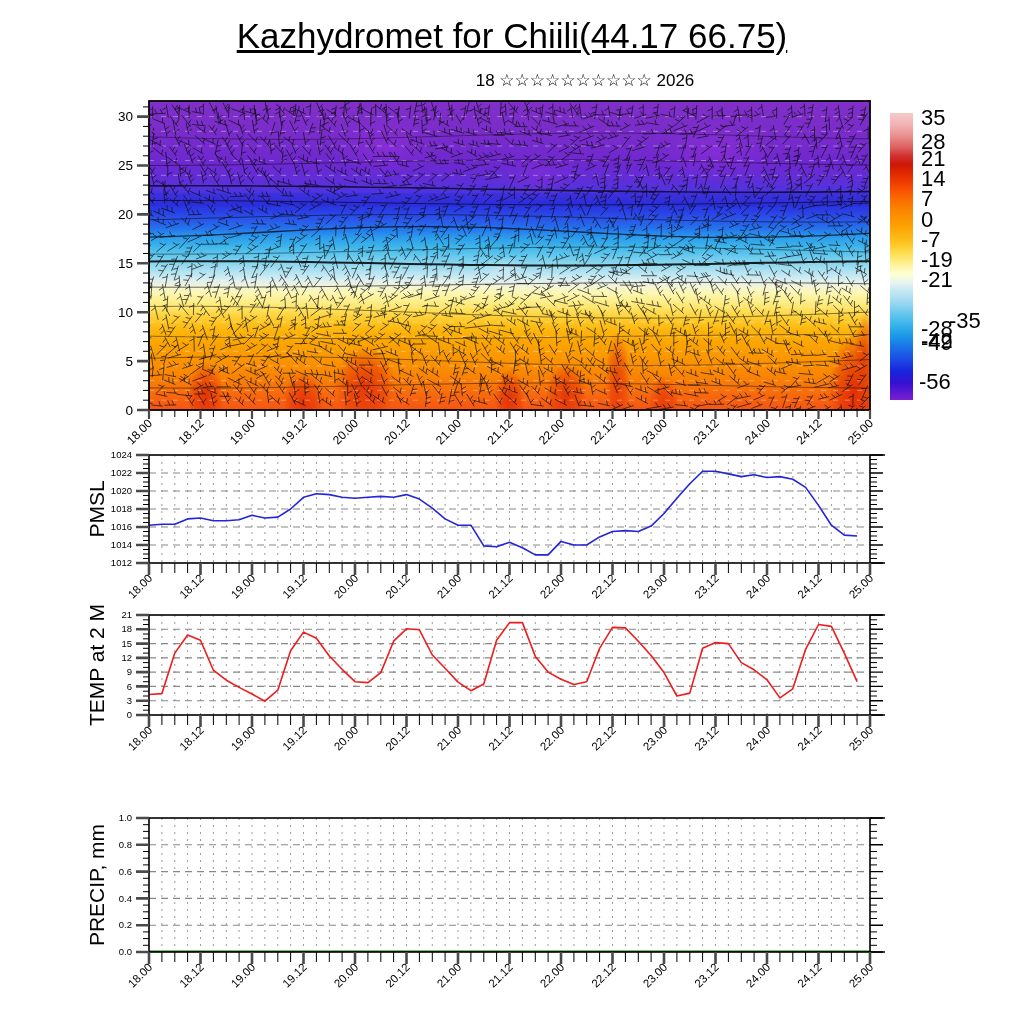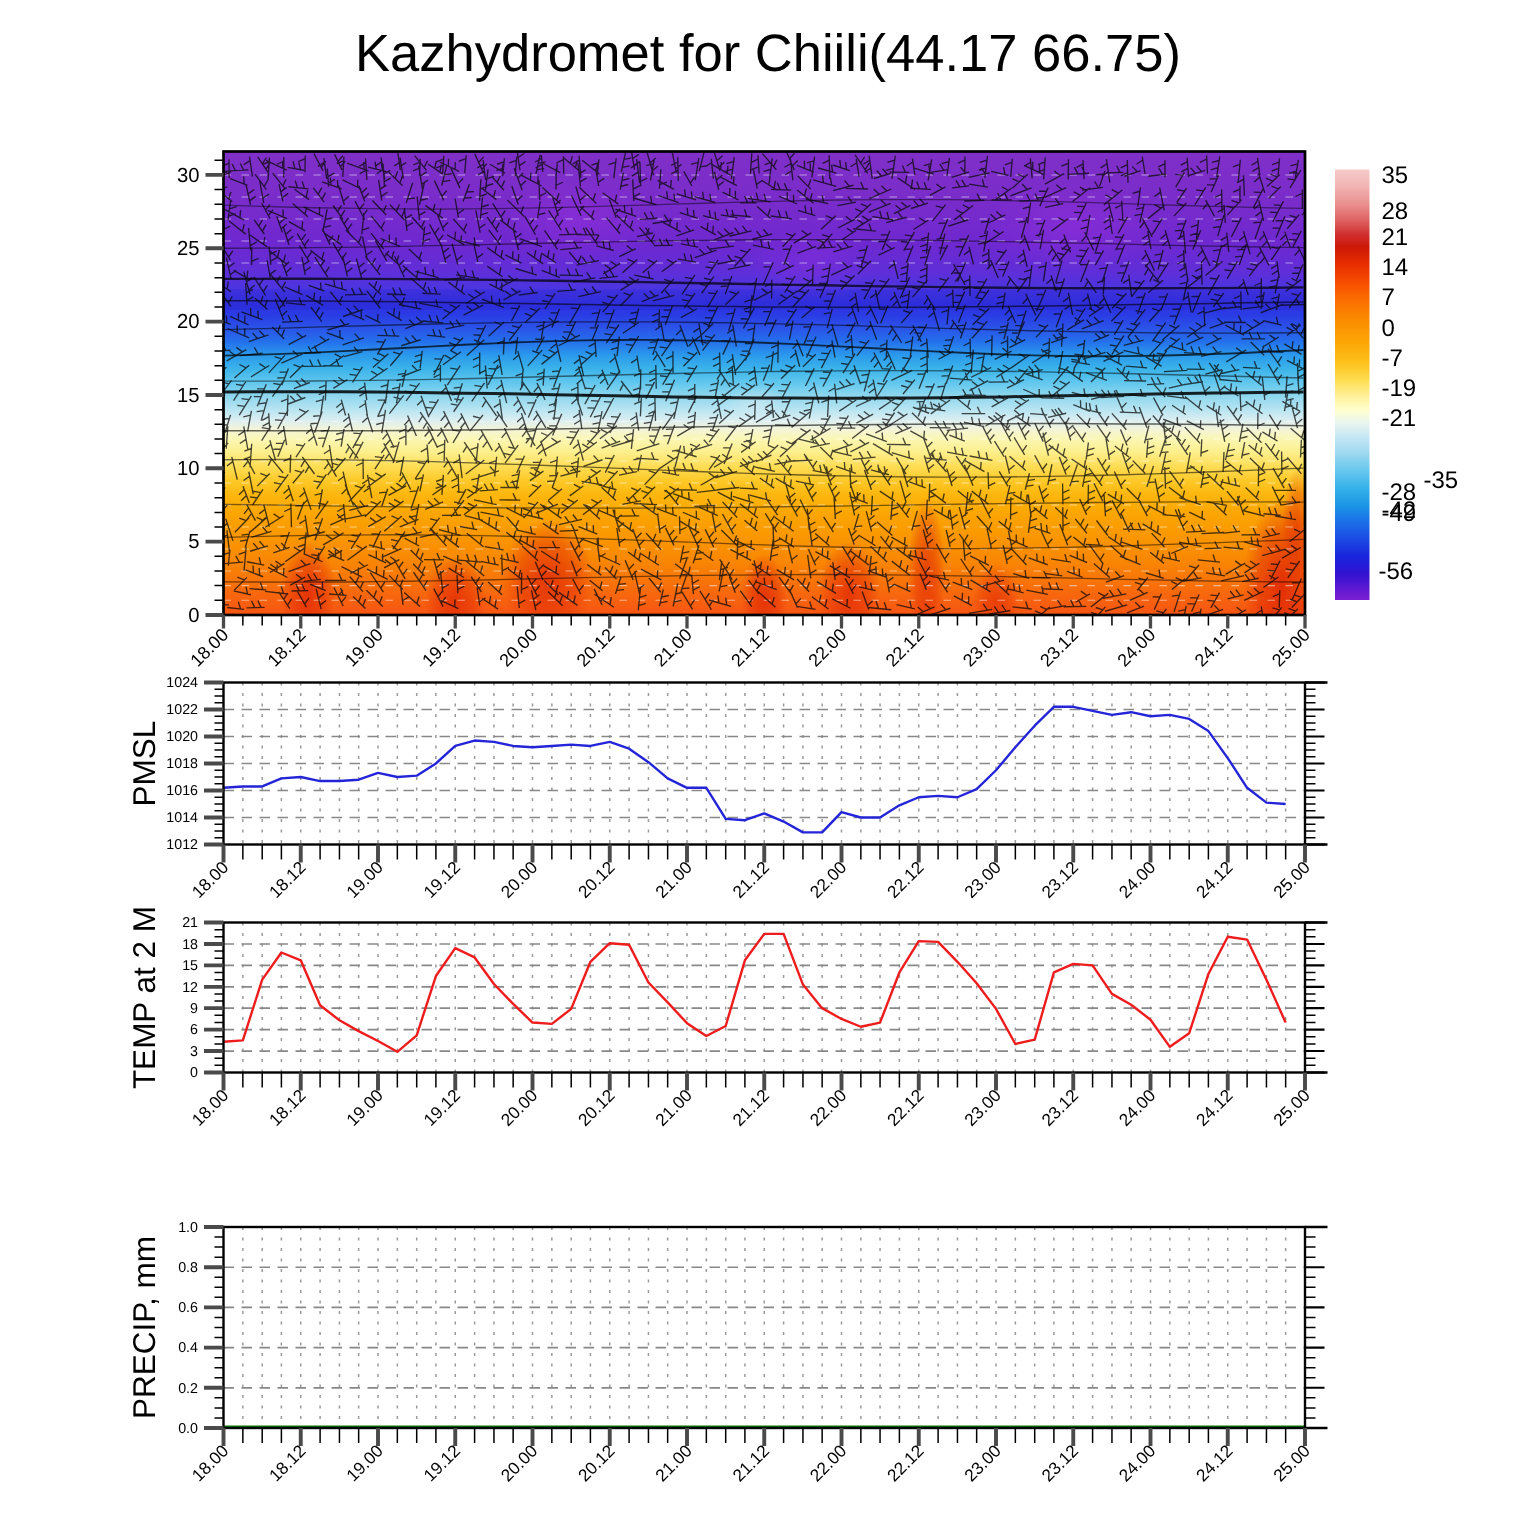--- a/index.html
+++ b/index.html
@@ -1,33 +1,34 @@
 <!DOCTYPE html>
 <html><head>
 <meta charset="utf-8">
 <style>
   html,body{margin:0;padding:0;background:#ffffff;}
   #canvas{position:relative;width:1024px;height:1024px;background:#ffffff;overflow:hidden;
           font-family:"Liberation Sans","DejaVu Sans",sans-serif;color:#000;}
   .title{position:absolute;top:16px;left:0;width:1024px;text-align:center;
-         font-size:35px;letter-spacing:0px;}
+         font-size:35px;letter-spacing:0px;text-decoration:underline;}
   .subtitle{position:absolute;top:70px;left:585px;transform:translateX(-50%);
             font-size:17px;white-space:nowrap;}
   .panel-title{position:absolute;transform:translate(-50%,-50%) rotate(-90deg);
                font-size:21px;white-space:nowrap;}
   .cbar{position:absolute;}
-  .cbar-label{position:absolute;font-size:16px;line-height:16px;}
+  .cbar-label{position:absolute;font-size:22px;line-height:16px;}
   svg{position:absolute;overflow:visible;}
   text{font-family:"Liberation Sans","DejaVu Sans",sans-serif;fill:#000;}
 </style>
 </head>
 <body>
 
 <div id="canvas">
   <div class="title">Kazhydromet for Chiili(44.17 66.75)</div>
+  <div class="subtitle">18 ☆☆☆☆☆☆☆☆☆☆ 2026</div>
   <div id="panels-root">
       <svg width="831" height="389" viewBox="-75 -14 831 389" style="left: 74px; top: 87px;">
         <defs>
           <linearGradient id="xsec" x1="0" y1="0" x2="0" y2="1">
             <stop offset="0%" stop-color="#8030c8"></stop>
             <stop offset="10%" stop-color="#7a2cca"></stop>
             <stop offset="20%" stop-color="#6e28d0"></stop>
             <stop offset="26%" stop-color="#5f2ed8"></stop>
             <stop offset="30%" stop-color="#4836e2"></stop>
             <stop offset="33%" stop-color="#3333e0"></stop>

